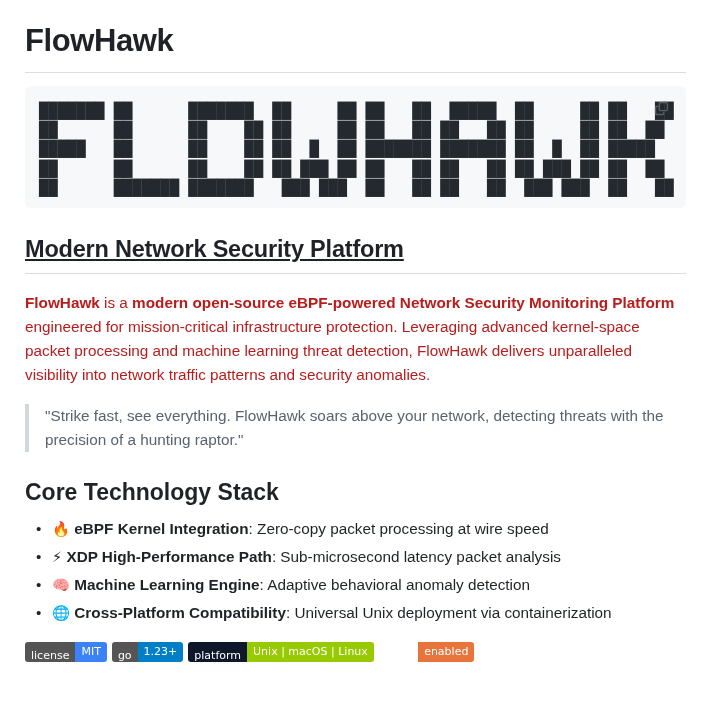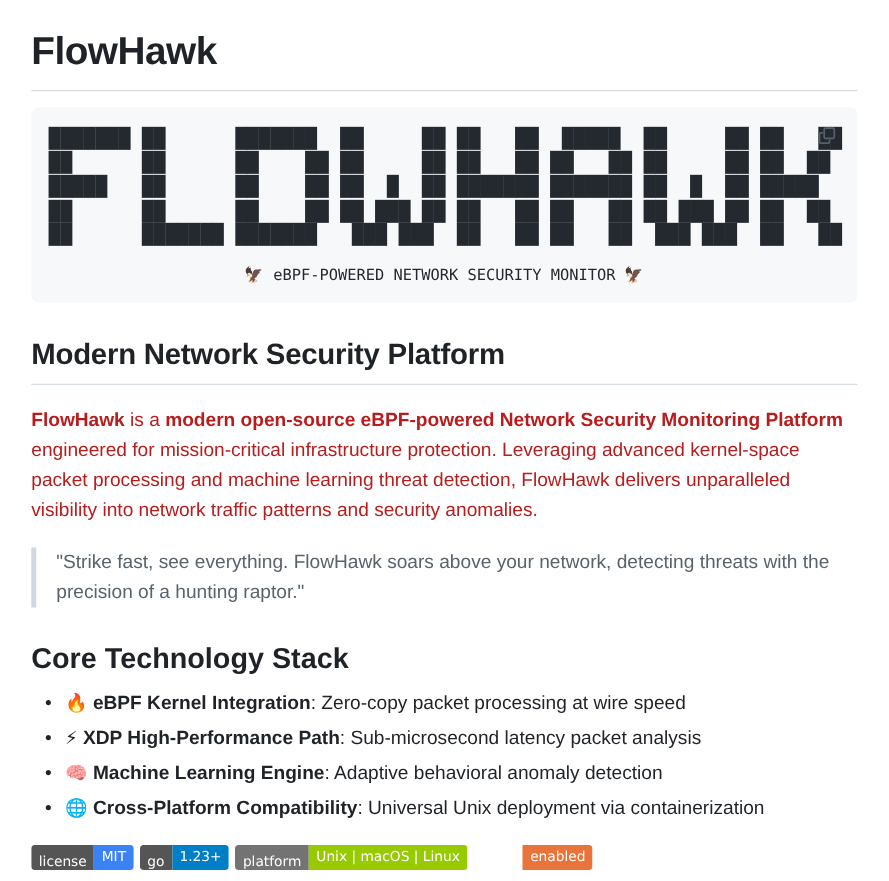--- a/index.html
+++ b/index.html
@@ -76,20 +76,21 @@
   
   .h2 {
     font-size: 23.5px;
     font-weight: bold;
     line-height: 1.25;
     letter-spacing: -0.2px;
     margin: 27px 0 0 0;
     padding-bottom: 8px;
     border-bottom: 1px solid #d8dee4;
     color: #1f2328;
+    text-decoration: underline;
   }
 
   
   .para {
     font-size: 15.3px;
     line-height: 24px;
     margin: 17px 0 0 0;
     color: #b91c1c;
   }
   .para b { font-weight: bold; }
@@ -182,21 +183,20 @@
       <svg width="15" height="15" viewBox="0 0 16 16" fill="none" aria-hidden="true">
         <rect x="5.7" y="1.7" width="8.6" height="8.6" rx="1.2" stroke="#57606a" stroke-width="1.5"></rect>
         <path d="M10.3 12.1v1.1a1.2 1.2 0 0 1-1.2 1.2H2.9a1.2 1.2 0 0 1-1.2-1.2V6.9a1.2 1.2 0 0 1 1.2-1.2H4" stroke="#57606a" stroke-width="1.5" stroke-linecap="round" stroke-linejoin="round"></path>
       </svg>
     </div>
     <pre class="ascii">███████ ██      ███████  ██     ██ ██   ██  █████  ██     ██ ██   ██
 ██      ██      ██    ██ ██     ██ ██   ██ ██   ██ ██     ██ ██  ██
 █████   ██      ██    ██ ██  █  ██ ███████ ███████ ██  █  ██ █████
 ██      ██      ██    ██ ██ ███ ██ ██   ██ ██   ██ ██ ███ ██ ██  ██
 ██      ███████ ███████   ███ ███  ██   ██ ██   ██  ███ ███  ██   ██</pre>
-    <div class="tagline">🦅 eBPF-POWERED NETWORK SECURITY MONITOR 🦅</div>
   </div>
 
   <h2 class="h2">Modern Network Security Platform</h2>
 
   <p class="para">
     <b>FlowHawk</b><span> is a </span><b>modern open-source eBPF-powered Network Security Monitoring Platform</b><span> engineered for mission-critical infrastructure protection. Leveraging advanced kernel-space packet processing and machine learning threat detection, FlowHawk delivers unparalleled visibility into network traffic patterns and security anomalies.</span>
   </p>
 
   <blockquote class="quote">"Strike fast, see everything. FlowHawk soars above your network, detecting threats with the precision of a hunting raptor."</blockquote>
 
@@ -224,21 +224,21 @@
   <div class="badges">
     <span class="badge">
       <span class="lbl" style="background: rgb(85, 85, 85);">license</span>
       <span class="val" style="background: #3b82f6;">MIT</span>
     </span>
     <span class="badge">
       <span class="lbl" style="background: rgb(85, 85, 85);">go</span>
       <span class="val" style="background: rgb(0, 126, 198);">1.23+</span>
     </span>
     <span class="badge">
-      <span class="lbl" style="background: #737373;">platform</span>
+      <span class="lbl" style="background: #0f172a;">platform</span>
       <span class="val" style="background: rgb(151, 202, 0); text-align: center;">Unix | macOS | Linux</span>
     </span>
     <span class="badge">
       <span class="lbl" style="background: rgb(85, 85, 85); margin-top: 36px;">eBPF</span>
       <span class="val" style="background: rgb(232, 116, 59);">enabled</span>
     </span>
   </div>
 
 </div>
 

